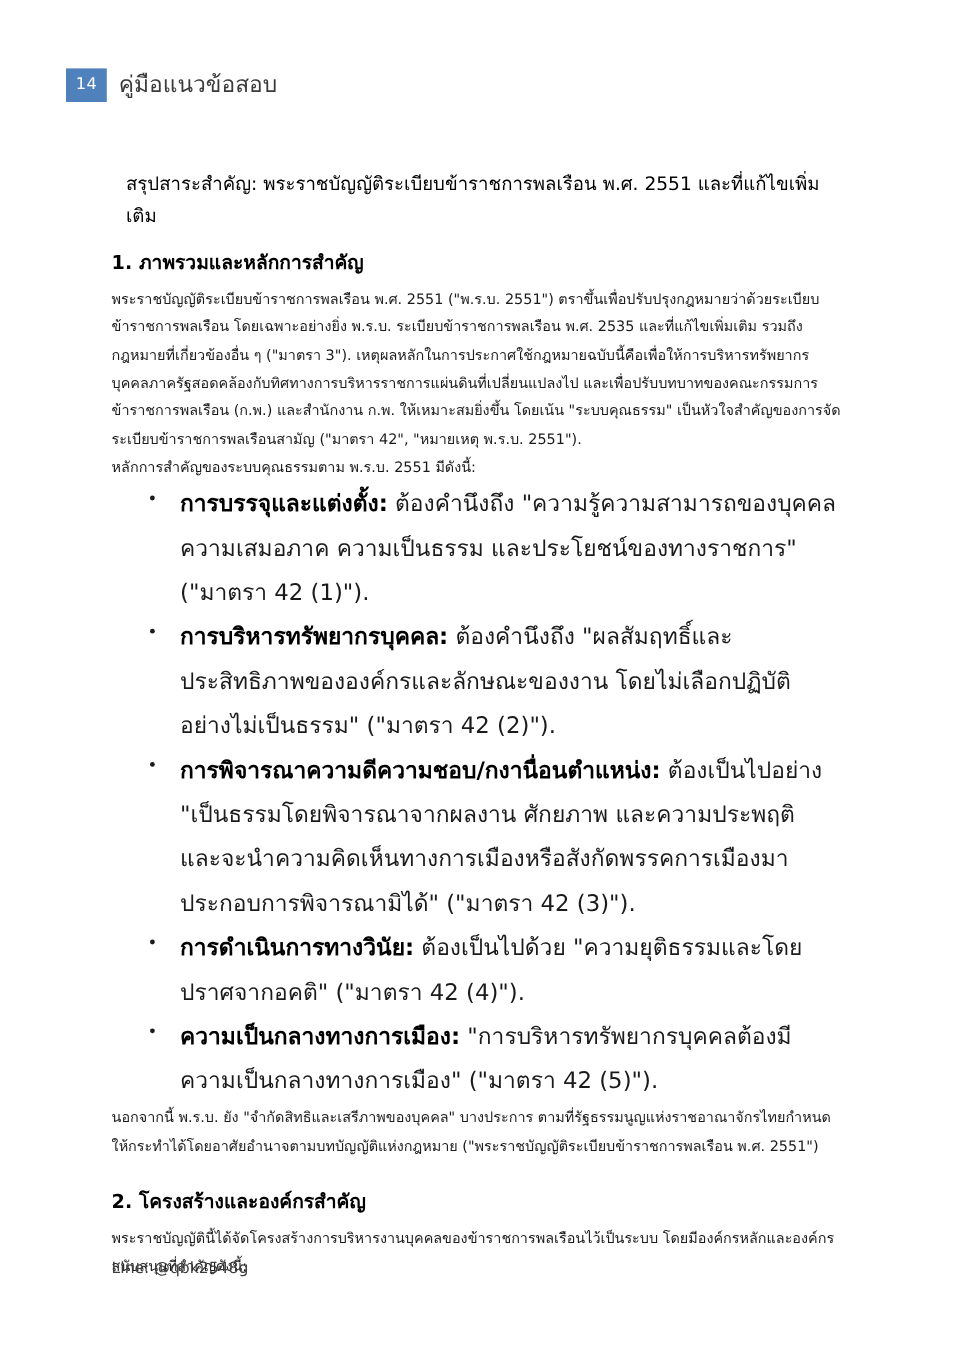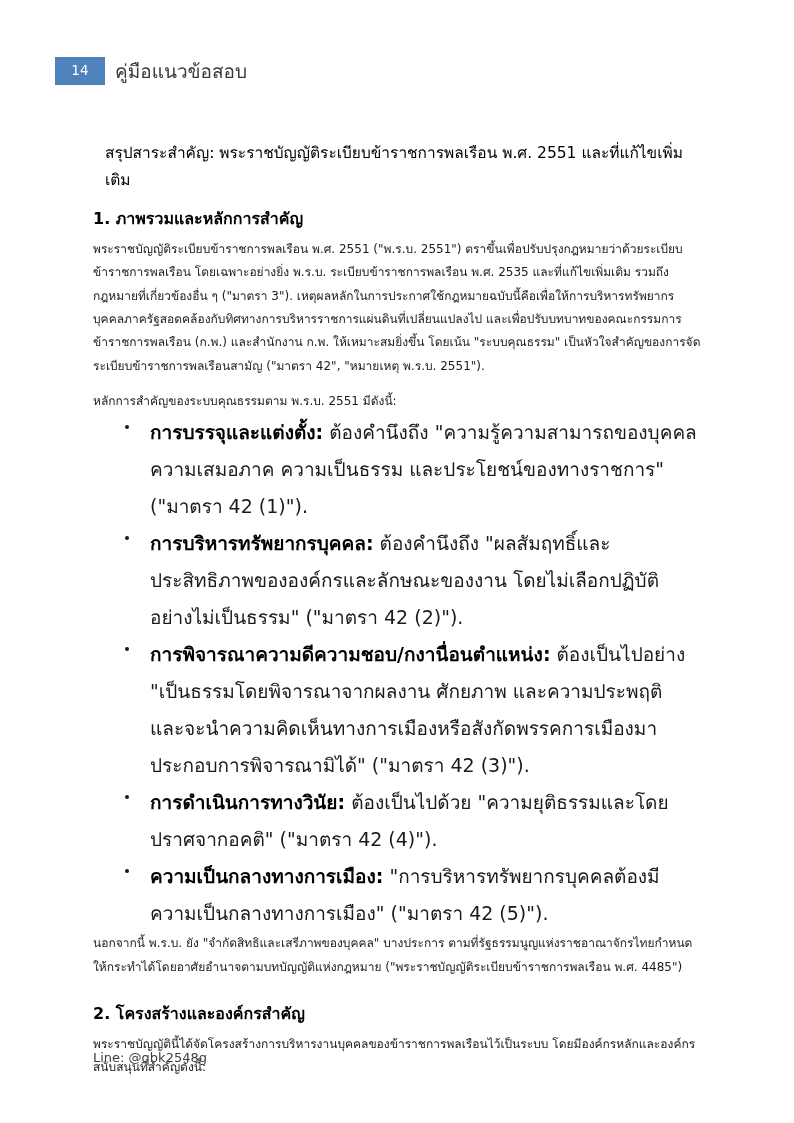--- a/index.html
+++ b/index.html
@@ -27,21 +27,21 @@
   .doc-header {
     position: absolute;
     top: 57px;
     left: 0;
     width: 794px;
     height: 28px;
     display: flex;
     align-items: stretch;
   }
   .page-number-badge {
-    width: 50px;
+    width: 34px;
     margin-left: 55px;
     background: #4f81bd;
     color: #ffffff;
     font-size: 13.5px;
     display: flex;
     align-items: center;
     justify-content: center;
     letter-spacing: 0.2px;
     line-height: 1;
   }
@@ -81,21 +81,21 @@
   }
 
   p.para {
     font-size: 12px;
     line-height: 1.95;
     margin: 0;
     color: #1a1a1a;
     text-align: left;
   }
 
-  .para + .para { margin-top: 12px; }
+  .para + .para { margin-top: 0; }
 
   ul.bullets {
     list-style: none;
     margin: 0;
     padding: 0;
   }
   ul.bullets li {
     position: relative;
     padding-left: 57px;
     font-size: 19px;
@@ -160,21 +160,21 @@
         <span class="lead">การพิจารณาความดีความชอบ/กงานื่อนตำแหน่ง:</span><span> ต้องเป็นไปอย่าง "เป็นธรรมโดยพิจารณาจากผลงาน ศักยภาพ และความประพฤติ และจะนำความคิดเห็นทางการเมืองหรือสังกัดพรรคการเมืองมาประกอบการพิจารณามิได้" ("มาตรา 42 (3)").</span>
       </li>
       <li>
         <span class="lead">การดำเนินการทางวินัย:</span><span> ต้องเป็นไปด้วย "ความยุติธรรมและโดยปราศจากอคติ" ("มาตรา 42 (4)").</span>
       </li>
       <li>
         <span class="lead">ความเป็นกลางทางการเมือง:</span><span> "การบริหารทรัพยากรบุคคลต้องมีความเป็นกลางทางการเมือง" ("มาตรา 42 (5)").</span>
       </li>
     </ul>
 
-    <p class="para">นอกจากนี้ พ.ร.บ. ยัง "จำกัดสิทธิและเสรีภาพของบุคคล" บางประการ ตามที่รัฐธรรมนูญแห่งราชอาณาจักรไทยกำหนดให้กระทำได้โดยอาศัยอำนาจตามบทบัญญัติแห่งกฎหมาย ("พระราชบัญญัติระเบียบข้าราชการพลเรือน พ.ศ. 4485")</p>
+    <p class="para">นอกจากนี้ พ.ร.บ. ยัง "จำกัดสิทธิและเสรีภาพของบุคคล" บางประการ ตามที่รัฐธรรมนูญแห่งราชอาณาจักรไทยกำหนดให้กระทำได้โดยอาศัยอำนาจตามบทบัญญัติแห่งกฎหมาย ("พระราชบัญญัติระเบียบข้าราชการพลเรือน พ.ศ. 2551")</p>
 
     <div class="spacer-md"></div>
 
     <h2 class="section-heading">2. โครงสร้างและองค์กรสำคัญ</h2>
 
     <p class="para">พระราชบัญญัตินี้ได้จัดโครงสร้างการบริหารงานบุคคลของข้าราชการพลเรือนไว้เป็นระบบ โดยมีองค์กรหลักและองค์กรสนับสนุนที่สำคัญดังนี้:</p>
 
   </div>
 
   <div class="doc-footer">Line: @qbk2548g</div>

